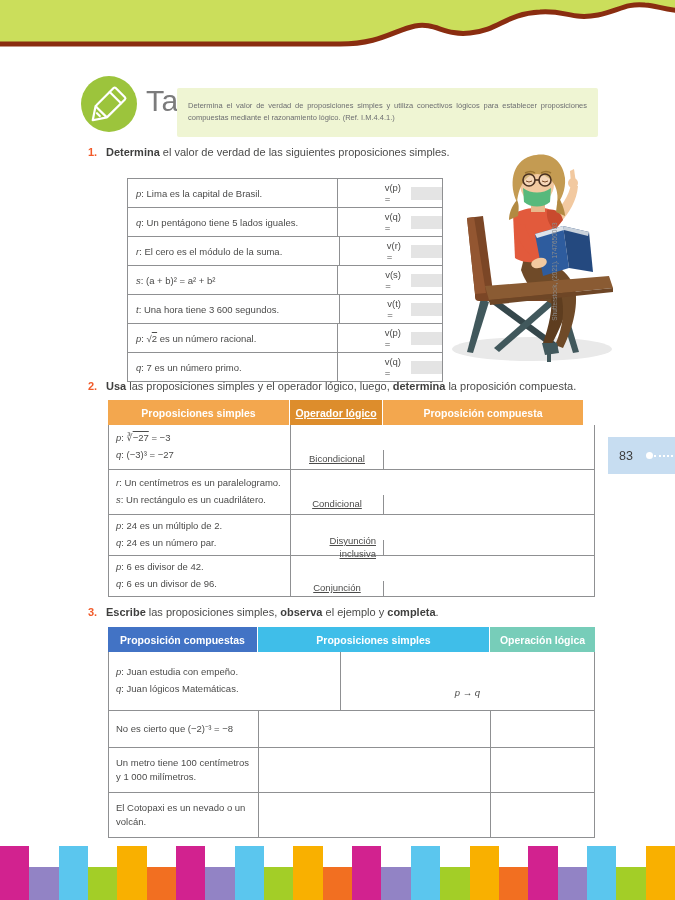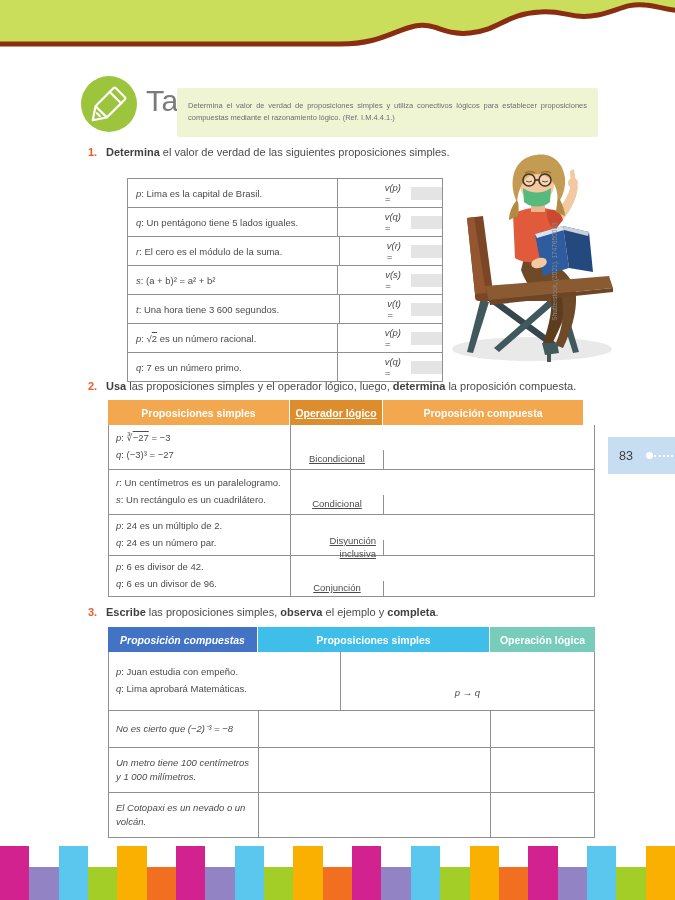--- a/index.html
+++ b/index.html
@@ -22,21 +22,21 @@
   .instr b{color:#3F3F3E;}
 
   
   .t1{position:absolute;left:127px;top:178px;width:316px;box-sizing:border-box;
       border:1px solid var(--table-border,#8F9092);font-size:9.5px;}
   .t1-row{display:flex;height:28px;border-bottom:1px solid var(--table-border,#8F9092);}
   .t1-row:last-child{border-bottom:none;}
   .t1-left{width:229px;box-sizing:border-box;border-right:1px solid var(--table-border,#8F9092);
            display:flex;align-items:center;padding-left:8px;}
   .t1-right{flex:1;display:flex;align-items:center;padding-left:7px;}
-  .vl{font-style:italic;margin-left:40px;}
+  .vl{margin-left:40px;}
   .blank{width:36px;height:13px;background:var(--blank-gray,#E4E4E4);margin-left:5px;display:inline-block;}
   .ovl{text-decoration:overline;}
 
   
   .illus{position:absolute;left:447px;top:150px;width:175px;height:215px;}
   .credit{position:absolute;left:498px;top:268px;width:112px;text-align:center;
           font-size:6.5px;color:#8C8C8C;transform:rotate(-90deg);}
 
   
   .t2{position:absolute;left:108px;top:400px;width:487px;font-size:9.5px;}
@@ -49,21 +49,21 @@
   .th-cyan{background:var(--ex3-header-cyan,#3FBEE9);}
   .th-teal{background:var(--ex3-header-teal,#77CDB9);}
   .t-body{border:1px solid var(--table-border,#8F9092);border-top:none;box-sizing:border-box;}
   .t-row{display:flex;border-bottom:1px solid var(--table-border,#8F9092);}
   .t-row:last-child{border-bottom:none;}
   .t-c{box-sizing:border-box;border-right:1px solid var(--table-border,#8F9092);
        padding:4px 7px;display:flex;flex-direction:column;justify-content:center;line-height:1.75;}
   .t-c:last-child{border-right:none;flex:1;}
   .t-c.center{align-items:center;text-align:right;line-height:1.3;margin-top:25px;}
   .w2-1{width:182px;} .w2-2{width:93px;text-decoration:underline;} .w2-3{width:200px;}
-  .w3-1{width:150px;font-style:italic;} .w3-2{width:232px;} .w3-3{width:105px;}
+  .w3-1{width:150px;} .w3-2{width:232px;} .w3-3{width:105px;}
   .h44{height:44px;} .h40{height:40px;} .h58{height:58px;} .h36{height:36px;}
   .t3{position:absolute;left:108px;top:627px;width:487px;font-size:9.5px;}
   .compound{line-height:1.5;}
 
   
   .badge{position:absolute;left:608px;top:437px;width:67px;height:37px;
          background:var(--badge-bg,#C7DDF1);display:flex;align-items:center;}
   .badge-num{font-size:12.5px;color:#3E3E3E;margin-left:11px;}
   .badge-dot{width:7px;height:7px;border-radius:50%;background:#fff;margin-left:13px;flex:none;}
   .badge-line{flex:1;border-top:2px dotted #fff;margin:0 2px 0 1px;}
@@ -276,21 +276,21 @@
   <div class="t3">
     <div class="t-head">
       <div class="th-blue w3-1">Proposición compuestas</div>
       <div class="th-cyan w3-2">Proposiciones simples</div>
       <div class="th-teal w3-3">Operación lógica</div>
     </div>
     <div class="t-body">
       <div class="t-row h58">
         <div class="t-c w3-2">
           <div><i>p</i><span>: Juan estudia con empeño.</span></div>
-          <div><i>q</i><span>: Lima aprobará Matemáticas.</span></div>
+          <div><i>q</i><span>: Juan lógicos Matemáticas.</span></div>
         </div>
         <div class="t-c center">
             <i>p → q</i>
           </div>
       </div>
       <div class="t-row h36">
         <div class="t-c w3-1 compound">
             <div>No es cierto que (−2)⁻³ = −8</div>
           </div>
         <div class="t-c w3-2"></div>

